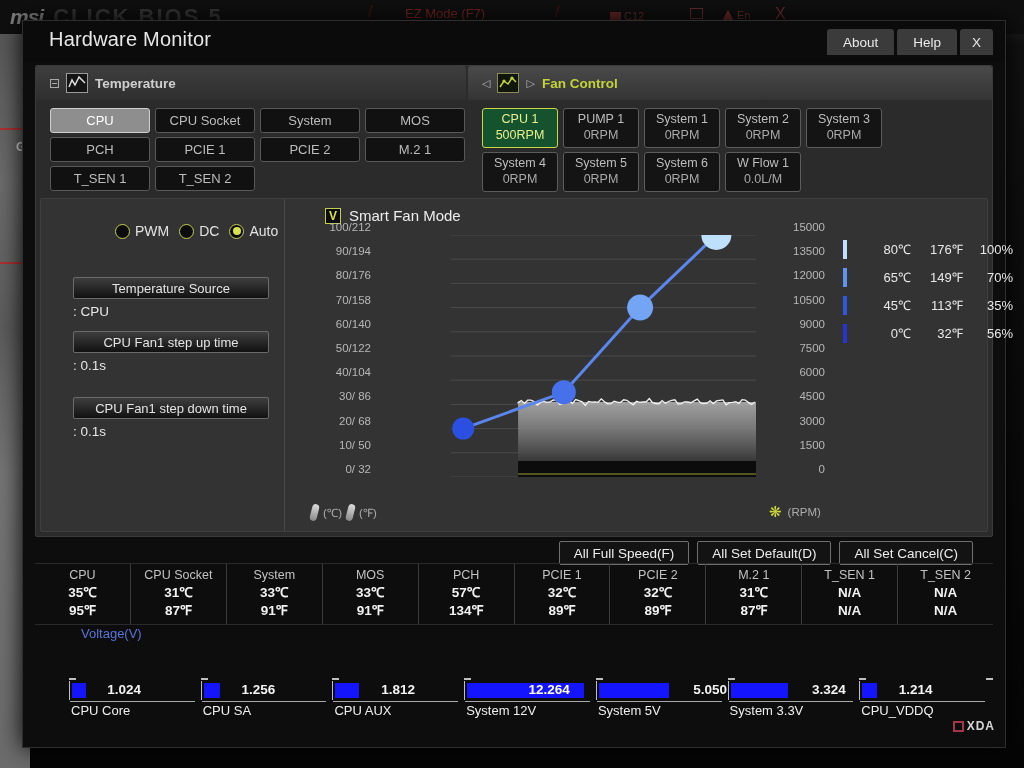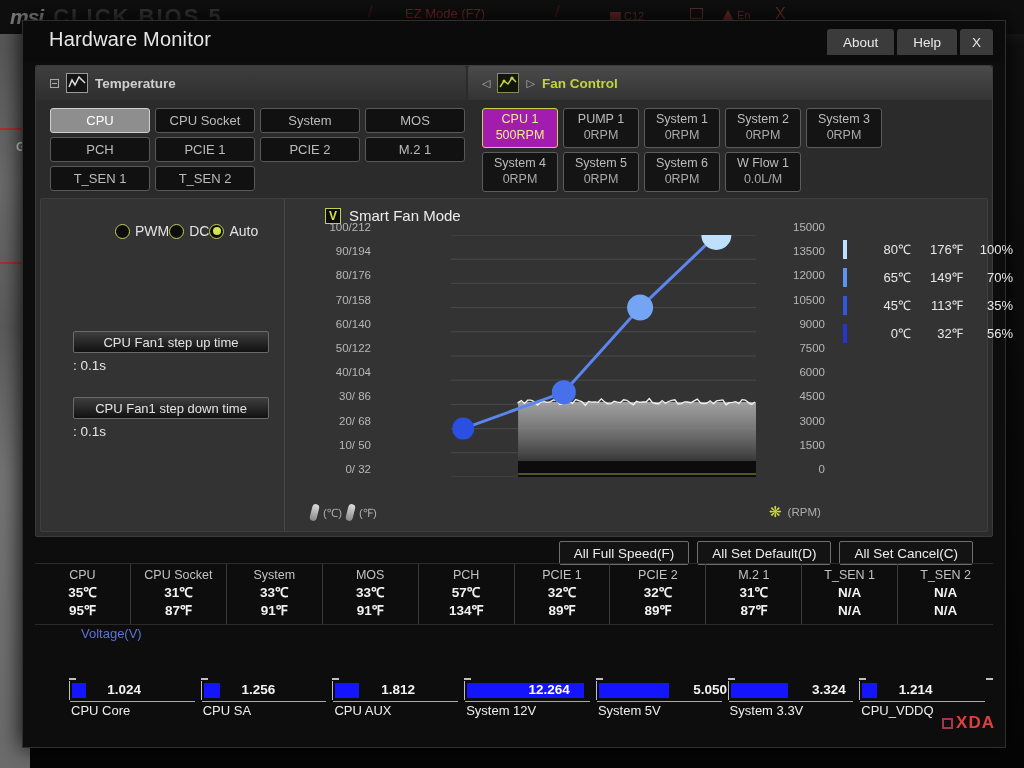--- a/index.html
+++ b/index.html
@@ -81,32 +81,32 @@
   }
   .tbtn.active { background:#8e8e8e; border-color:#cfcfcf; color:#fff; }
 
   
   .fan-tabs { position:absolute; left:446px; top:42px; width:420px; display:flex; flex-wrap:wrap; gap:4px 5px; }
   .fbtn {
     width:76px; height:40px; background:#141414; border:1px solid #5c5c5c; border-radius:3px;
     color:#bdbdbd; font-size:12.5px; display:flex; flex-direction:column;
     align-items:center; justify-content:center; line-height:1.25; cursor:pointer;
   }
-  .fbtn.active { background:#a21caf; border-color:#c9d64a; color:#e8ef90; }
+  .fbtn.active { background:#14532d; border-color:#c9d64a; color:#e8ef90; }
   .fbtn .v { color:#a9a9a9; }
   .fbtn.active .v { color:#e8ef90; }
 
   
   .panel {
     position:absolute; left:4px; top:132px; right:4px; bottom:4px;
     background:#333; border:1px solid #3f3f3f; border-radius:2px;
   }
   .left-ctl { position:absolute; left:14px; top:0; width:230px; height:100%; border-right:1px solid #484848; }
 
-  .radios { position:absolute; left:60px; top:24px; display:flex; align-items:center; }
+  .radios { position:absolute; left:60px; top:24px; display:flex; gap:10px; align-items:center; }
   .radio { display:flex; align-items:center; gap:5px; cursor:pointer; }
   .rdot {
     width:15px; height:15px; border-radius:50%; background:#0c0c0c;
     border:1.5px solid #c4cf55; display:flex; align-items:center; justify-content:center;
   }
   .rdot.on:after { content:""; width:8px; height:8px; border-radius:50%; background:#d7e24f; }
   .rlab { color:#e2e2e2; font-size:14px; }
 
   .ctlgrp { position:absolute; left:18px; width:196px; }
   .ctlbtn {
@@ -171,21 +171,21 @@
   .vtrack { position:absolute; left:0; top:12px; right:6px; height:19px; border-left:1.5px solid #bfbfbf; }
   .vtrack:before { content:""; position:absolute; left:-1px; top:-3px; width:7px; height:2px; background:#bfbfbf;}
   .vtrack:after { content:""; position:absolute; left:0; bottom:-2px; width:100%; height:1.5px; background:#a9a9a9;}
   .vfill { position:absolute; left:2px; top:2px; height:15px; background:#1414ff; }
   .vnum { position:absolute; top:13px; color:#f3f3f3; font-size:13.5px; font-weight:bold; }
   .vname { position:absolute; left:2px; top:34px; color:#eee; font-size:13px; }
   .vend { position:absolute; right:-2px; top:9px; width:7px; height:2px; background:#bfbfbf; }
 
   .xda { position:absolute; right:10px; bottom:14px; display:flex; align-items:center; gap:3px; opacity:.92; }
   .xda-sq { width:11px;height:11px;border:2px solid #b03a52; }
-  .xda-tx { color:#ef4444; font-size:17px; font-weight:bold; letter-spacing:1px; }
+  .xda-tx { color:#e5e5e5; font-size:12px; font-weight:bold; letter-spacing:1px; }
 </style>
 </head>
 <body>
 
 <div id="root">
 
   <div class="bios-bg">
     <div class="bios-topbar">
       <span class="msi-logo">msi</span>
       <span class="bios-brand">CLICK BIOS 5</span>
@@ -310,20 +310,24 @@
             <span class="radio">
               <span class="rdot"></span>
               <span class="rlab">DC</span>
             </span>
             <span class="radio">
               <span class="rdot on"></span>
               <span class="rlab">Auto</span>
             </span>
           </div>
 
+          <div class="ctlgrp" style="top:78px;">
+            <div class="ctlbtn">Temperature Source</div>
+            <div class="ctlval">: CPU</div>
+          </div>
           <div class="ctlgrp" style="top:132px;">
             <div class="ctlbtn">CPU Fan1 step up time</div>
             <div class="ctlval">: 0.1s</div>
           </div>
           <div class="ctlgrp" style="top:198px;">
             <div class="ctlbtn">CPU Fan1 step down time</div>
             <div class="ctlval">: 0.1s</div>
           </div>
         </div>
 

